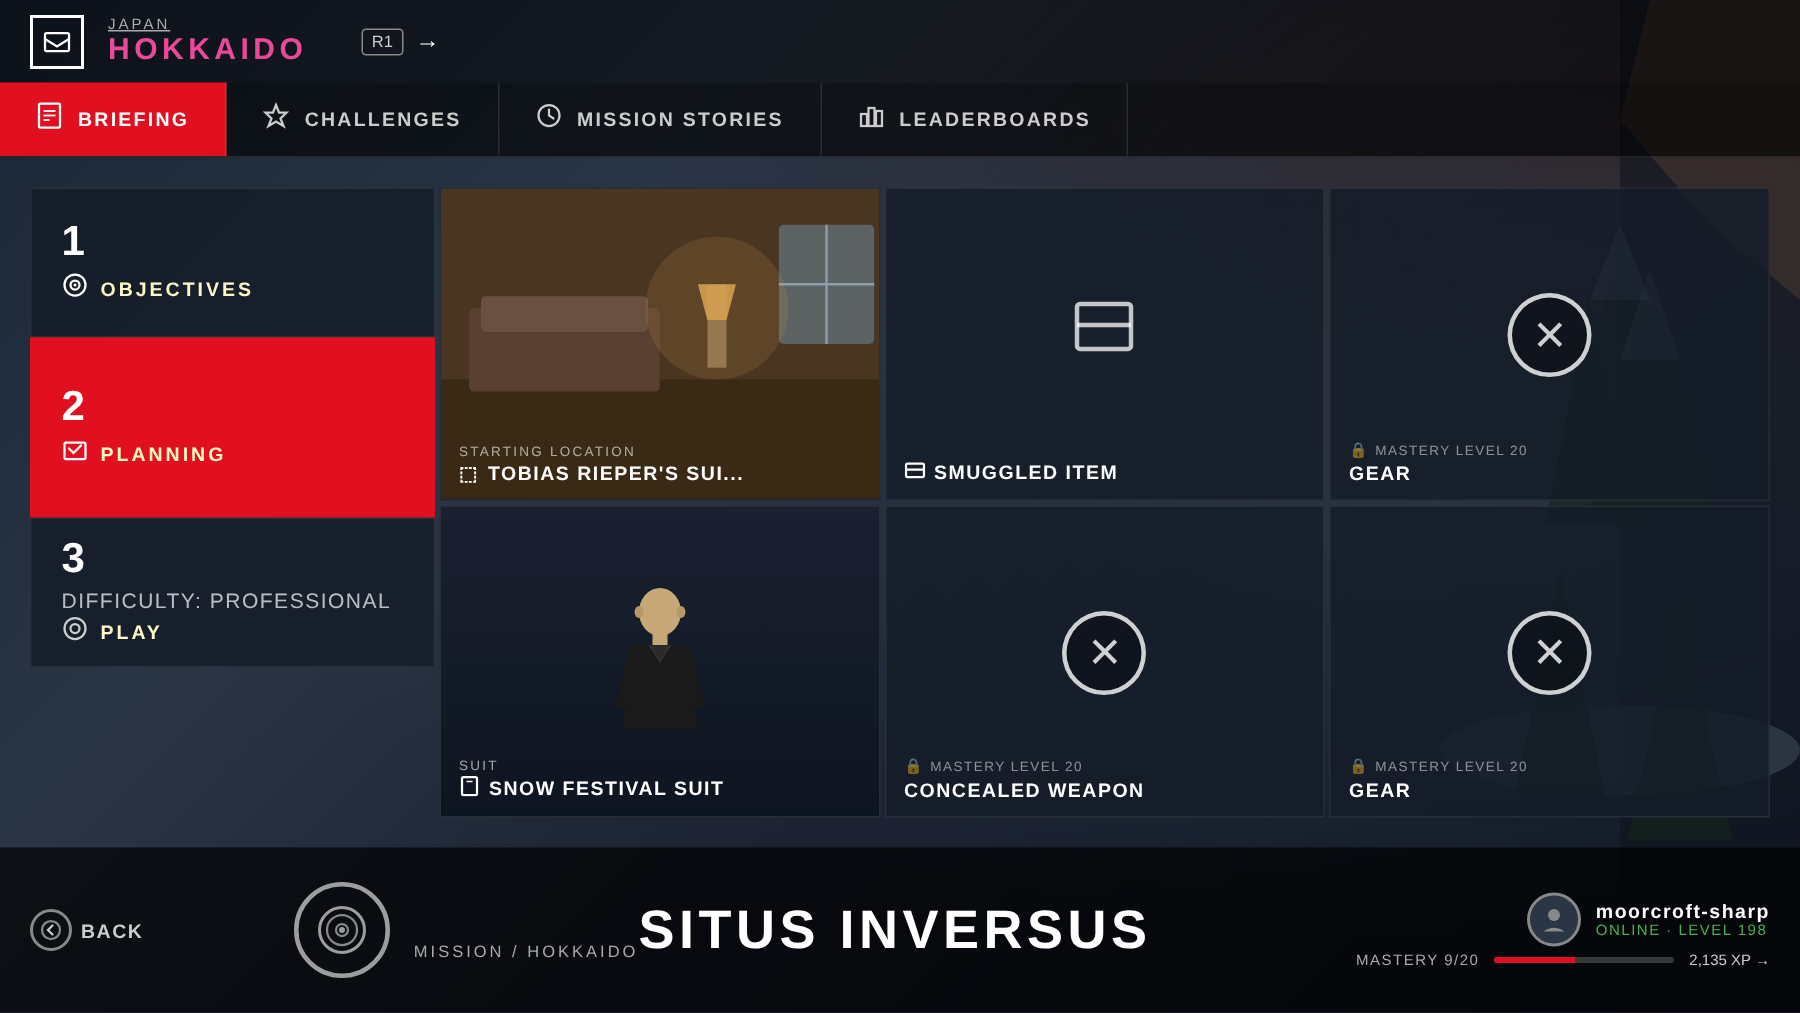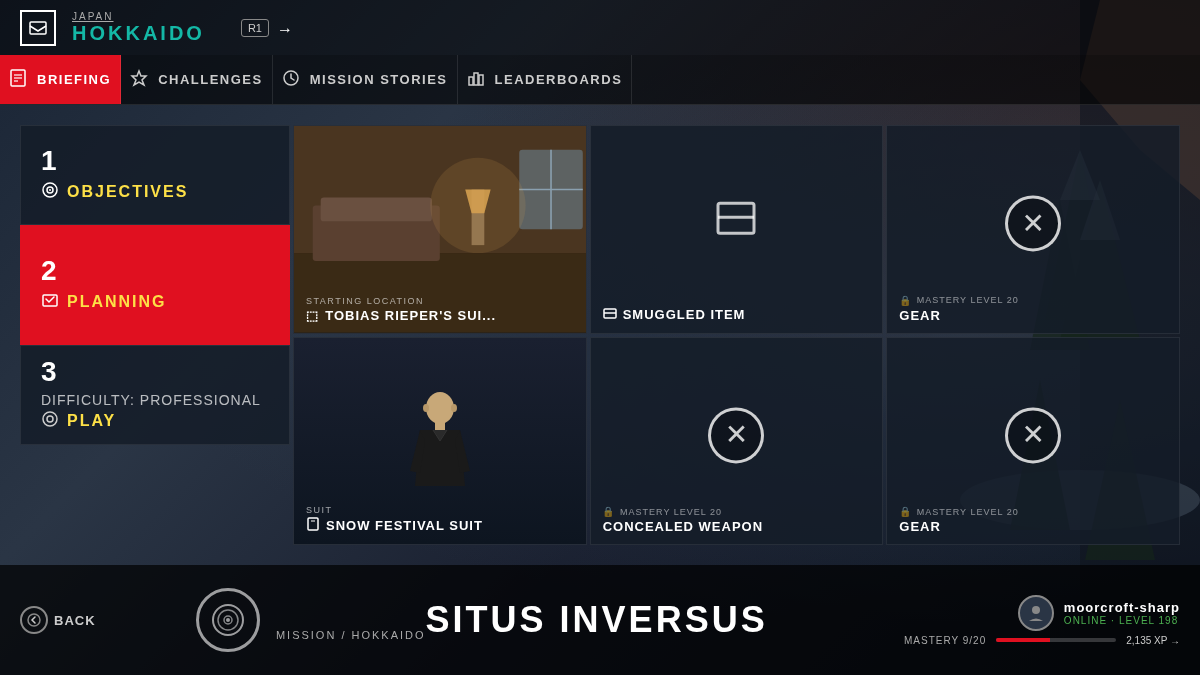--- a/index.html
+++ b/index.html
@@ -63,21 +63,21 @@
     .location-country {
       font-size: 10px;
       color: #aaa;
       letter-spacing: 2px;
       text-transform: uppercase;
       text-decoration: underline;
     }
     .location-name {
       font-size: 20px;
       font-weight: 900;
-      color: #14b8a6;
+      color: #ec4899;
       letter-spacing: 3px;
       text-transform: uppercase;
     }
     .nav-arrow {
       display: flex;
       align-items: center;
       gap: 8px;
       margin-left: 20px;
       color: #fff;
     }
@@ -94,21 +94,21 @@
       height: 50px;
       display: flex;
       align-items: stretch;
       background: rgba(0,0,0,0.6);
       border-bottom: 1px solid rgba(255,255,255,0.1);
     }
     .tab {
       display: flex;
       align-items: center;
       gap: 10px;
-      padding: 0 9px;
+      padding: 0 24px;
       cursor: pointer;
       color: #ccc;
       font-size: 13px;
       font-weight: 700;
       letter-spacing: 1.5px;
       text-transform: uppercase;
       border-right: 1px solid rgba(255,255,255,0.1);
     }
     .tab.active {
       background: #e01020;
@@ -157,24 +157,24 @@
     .section-label-row {
       display: flex;
       align-items: center;
       gap: 8px;
     }
     .section-icon {
       font-size: 16px;
       color: #fff;
     }
     .section-label {
-      font-size: 16px;
+      font-size: 13px;
       font-weight: 700;
       letter-spacing: 2px;
-      color: #fde047;
+      color: #fef9c3;
       text-transform: uppercase;
     }
     .section-sublabel {
       font-size: 14px;
       color: rgba(255,255,255,0.7);
       letter-spacing: 1px;
       text-transform: uppercase;
       margin-bottom: 2px;
     }
 

